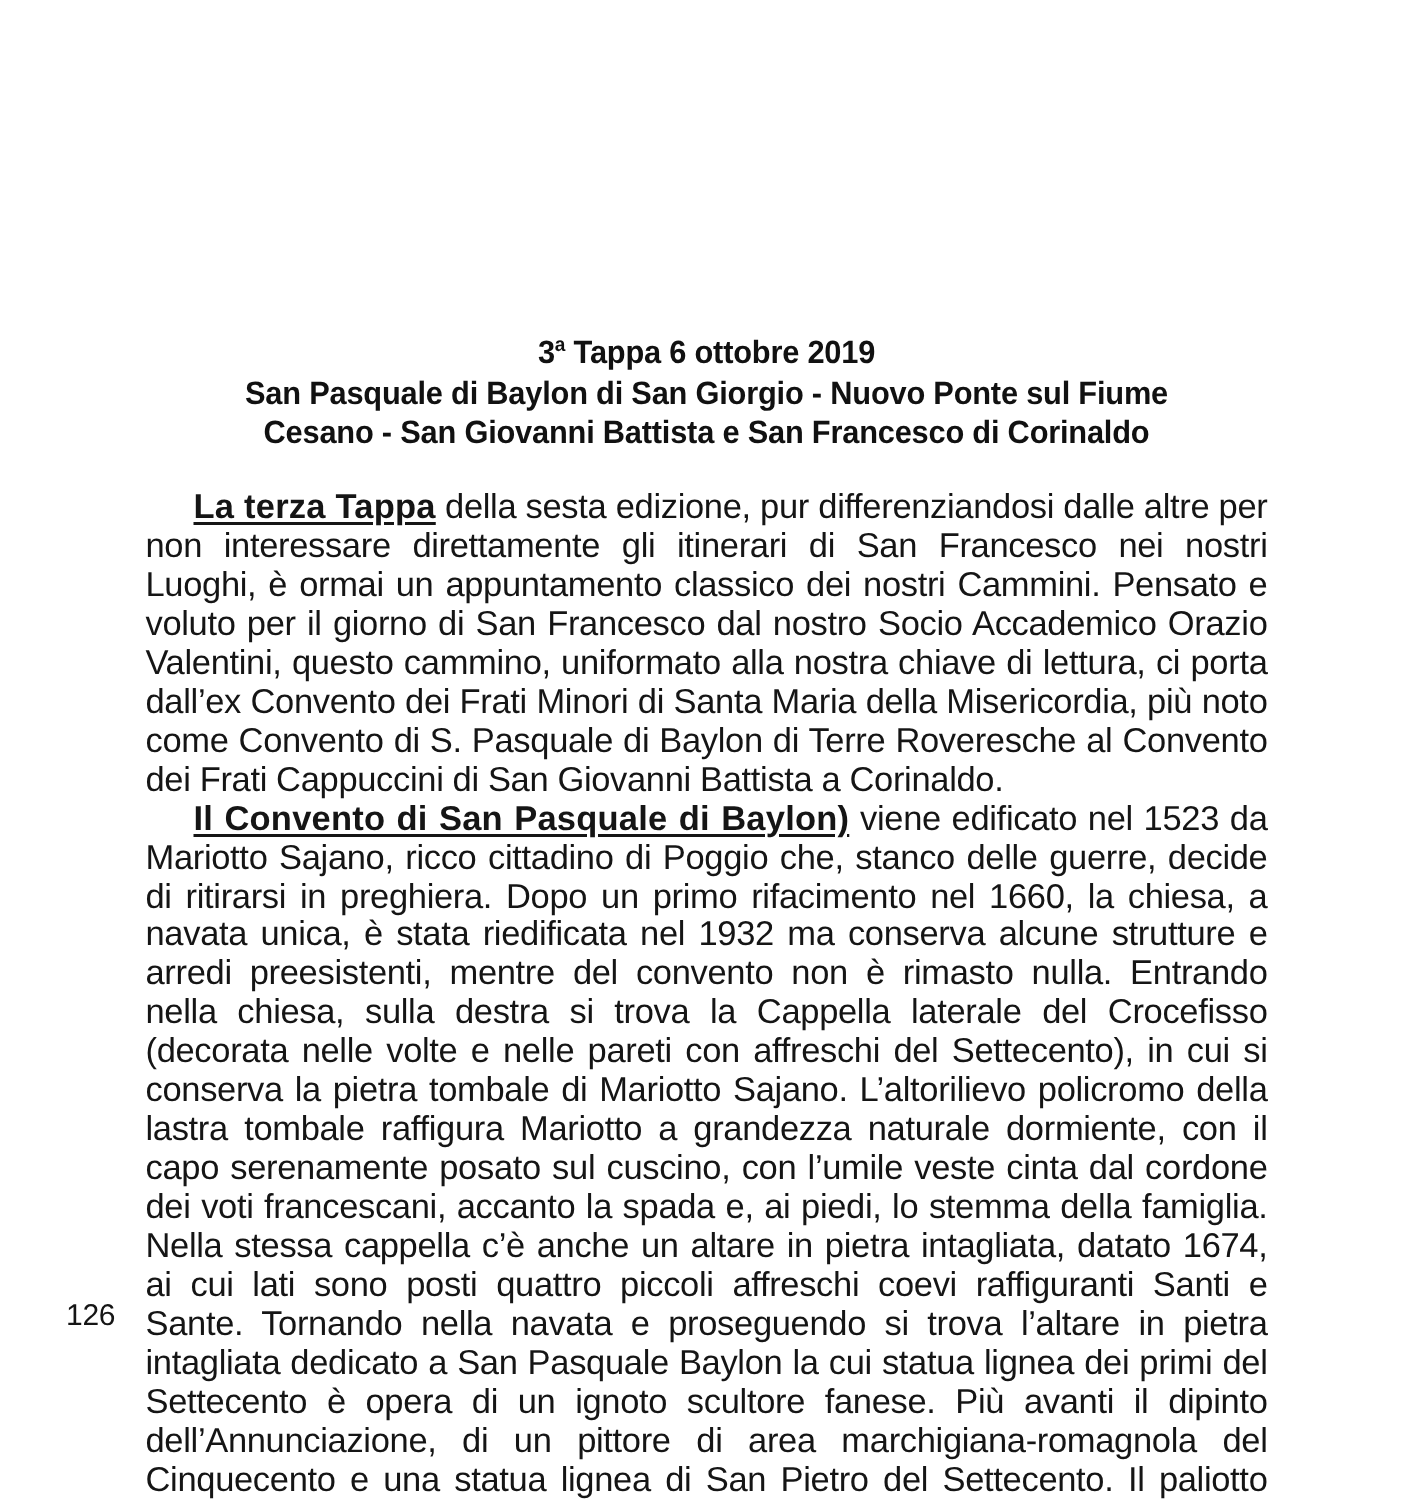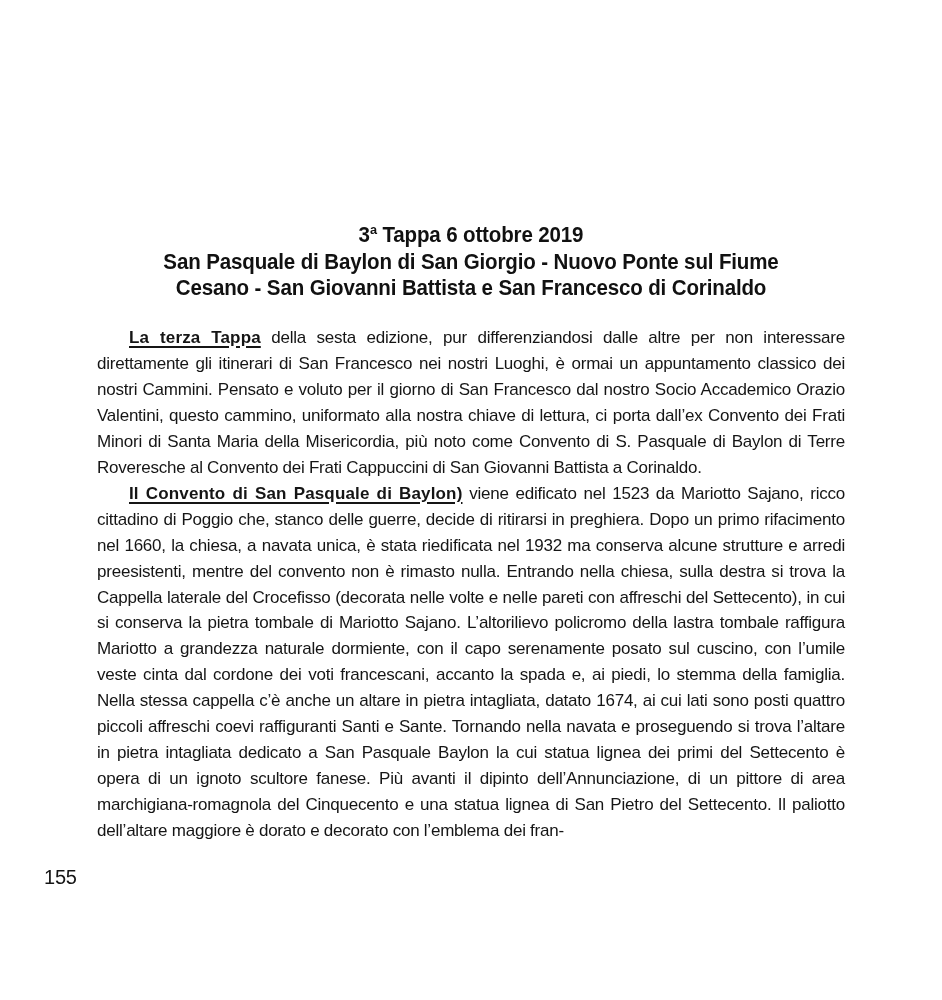--- a/index.html
+++ b/index.html
@@ -54,21 +54,21 @@
 
   
   .body-block {
     position: absolute;
     left: 97px;
     top: 325px;
     width: 748px;
   }
   .para {
     font-family: "Liberation Sans", sans-serif;
-    font-size: 17px;
+    font-size: 23px;
     line-height: 25.95px;
     color: #151515;
     text-align: justify;
     text-justify: inter-word;
     margin: 0;
     letter-spacing: -0.22px;
     word-spacing: -0.1px;
     hyphens: none;
   }
   .para + .para {
@@ -116,15 +116,15 @@
   </div>
 
   <div class="body-block">
 
     <p class="para"><span class="indent"></span><span class="lead">La terza Tappa</span><span> della sesta edizione, pur differenziandosi dalle altre per non interessare direttamente gli itinerari di San Francesco nei nostri Luoghi, è ormai un appuntamento classico dei nostri Cammini. Pensato e voluto per il giorno di San Francesco dal nostro Socio Accademico Orazio Valentini, questo cammino, uniformato alla nostra chiave di lettura, ci porta dall’ex Convento dei Frati Minori di Santa Maria della Misericordia, più noto come Convento di S. Pasquale di Baylon di Terre Roveresche al Convento dei Frati Cappuccini di San Giovanni Battista a Corinaldo.</span></p>
 
     <p class="para"><span class="indent"></span><span class="lead">Il Convento di San Pasquale di Baylon)</span><span> viene edificato nel 1523 da Mariotto Sajano, ricco cittadino di Poggio che, stanco delle guerre, decide di ritirarsi in preghiera. Dopo un primo rifacimento nel 1660, la chiesa, a navata unica, è stata riedificata nel 1932 ma conserva alcune strutture e arredi preesistenti, mentre del convento non è rimasto nulla. Entrando nella chiesa, sulla destra si trova la Cappella laterale del Crocefisso (decorata nelle volte e nelle pareti con affreschi del Settecento), in cui si conserva la pietra tombale di Mariotto Sajano. L’altorilievo policromo della lastra tombale raffigura Mariotto a grandezza naturale dormiente, con il capo serenamente posato sul cuscino, con l’umile veste cinta dal cordone dei voti francescani, accanto la spada e, ai piedi, lo stemma della famiglia. Nella stessa cappella c’è anche un altare in pietra intagliata, datato 1674, ai cui lati sono posti quattro piccoli affreschi coevi raffiguranti Santi e Sante. Tornando nella navata e proseguendo si trova l’altare in pietra intagliata dedicato a San Pasquale Baylon la cui statua lignea dei primi del Settecento è opera di un ignoto scultore fanese. Più avanti il dipinto dell’Annunciazione, di un pittore di area marchigiana-romagnola del Cinquecento e una statua lignea di San Pietro del Settecento. Il paliotto dell’altare maggiore è dorato e decorato con l’emblema dei fran-</span></p>
 
   </div>
 
-  <div class="page-number">155</div>
+  <div class="page-number">126</div>
 
 </div>
 
 </body></html>

